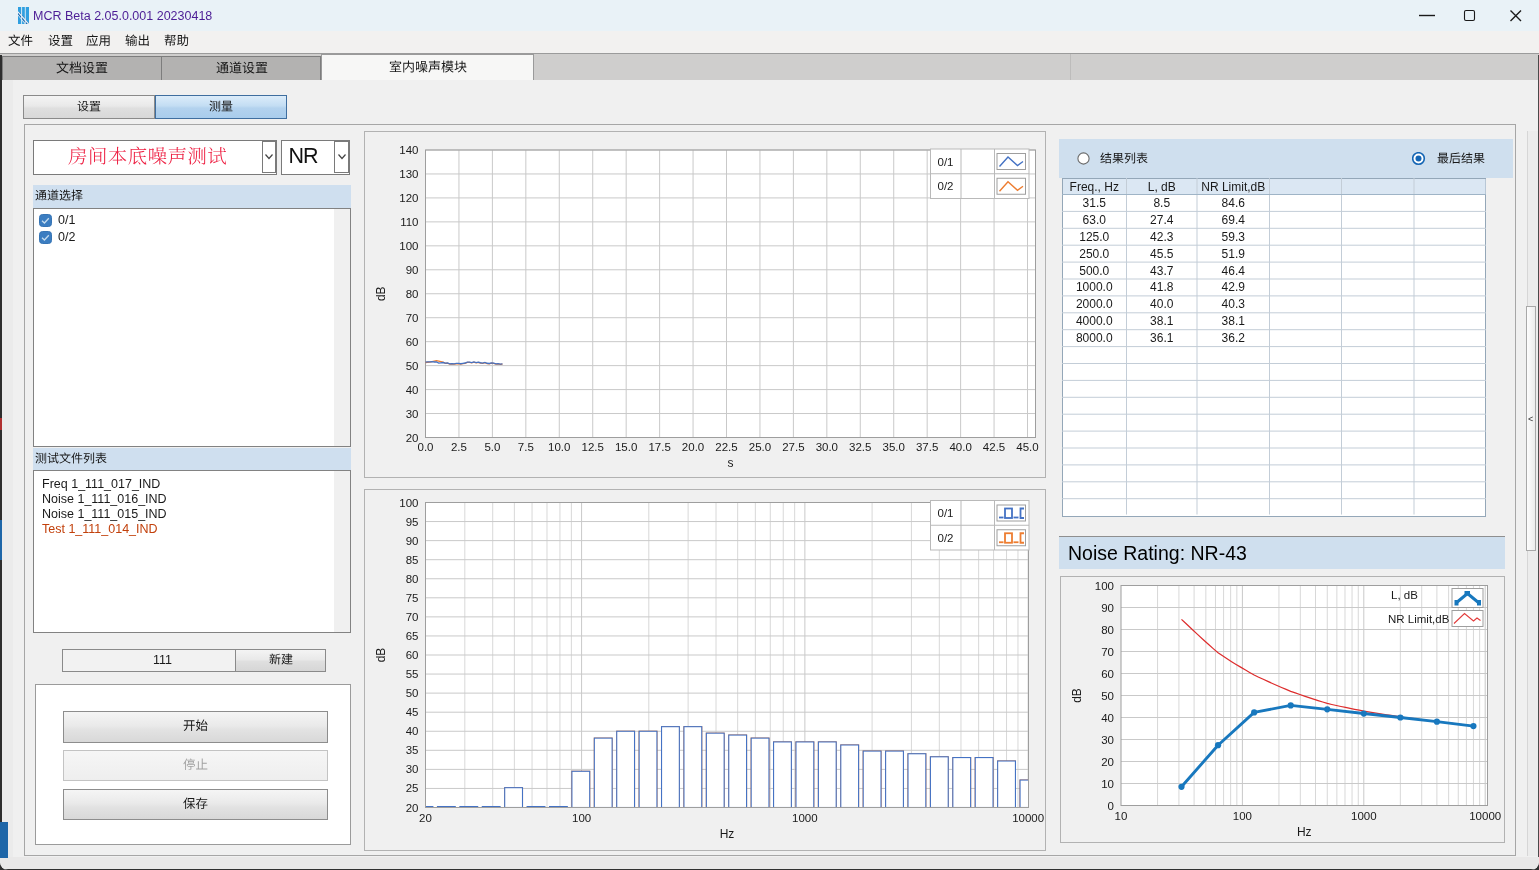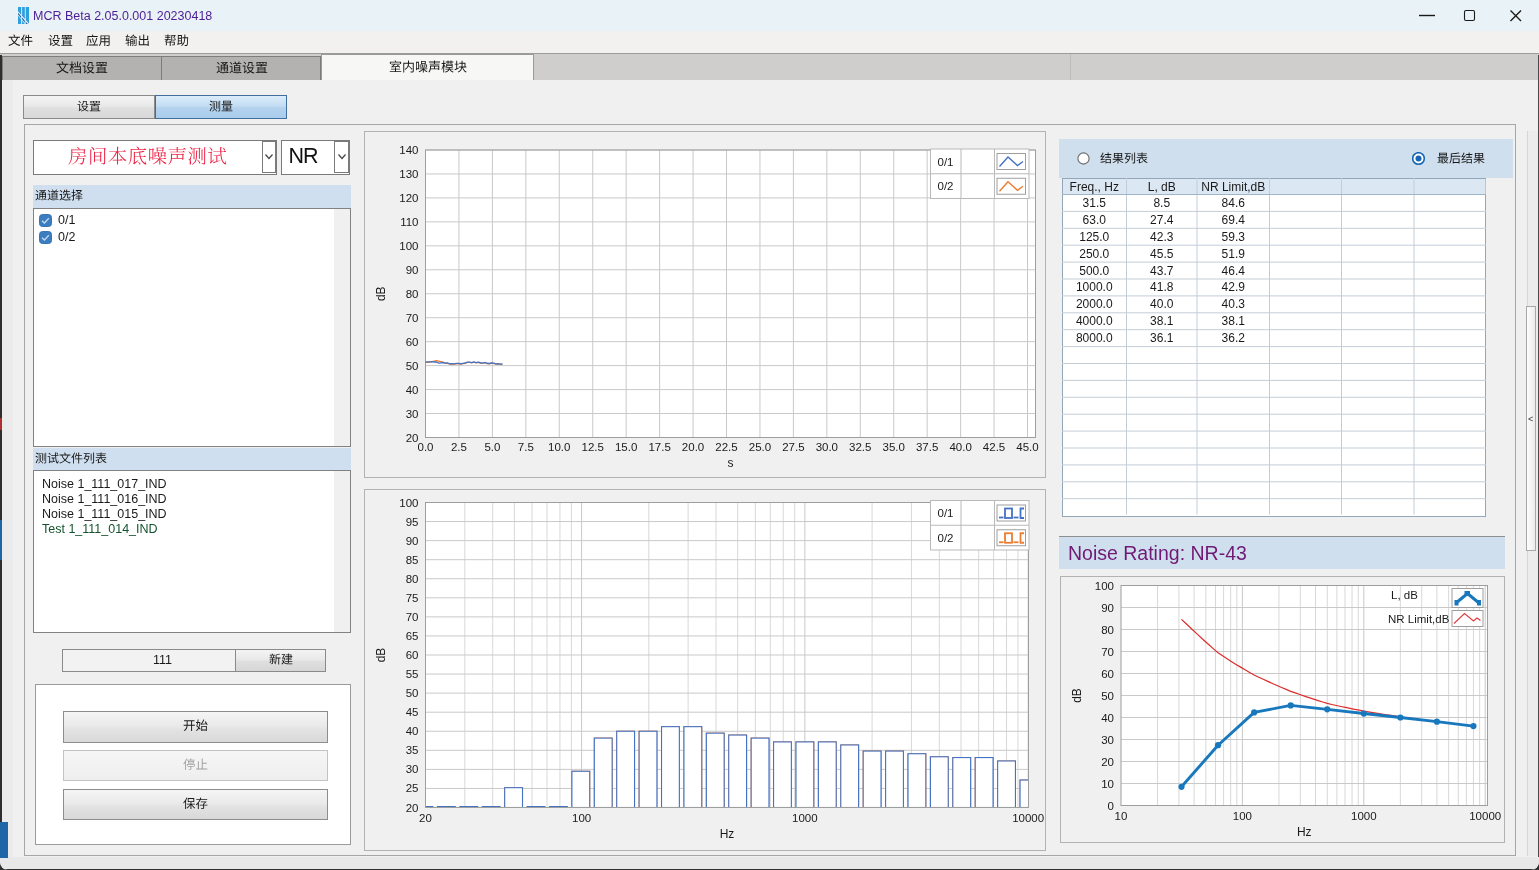--- a/index.html
+++ b/index.html
@@ -94,24 +94,24 @@
       <rect x="0.5" y="0.5" width="12" height="12" rx="3" fill="#3b7dc1" stroke="#3674b4"></rect>
       <path d="M3 6.8 L5.4 9 L9.8 4.3" fill="none" stroke="#c5dcee" stroke-width="1.3"></path>
     </svg>
     <div class="abs" style="left:58px;top:230px;font-size:12.5px;color:#1a1a1a">0/2</div>
     <div class="abs" style="left:33px;top:447.5px;width:318px;height:22.5px;background:#cfdfef"></div>
     <svg style="position:absolute;left:35px;top:451.54px;overflow:visible" width="72" height="13.92">
       <path transform="translate(0,10.56)" fill="#1a1a1a" d="M5.832 -1.104C6.444 -0.504 7.152 0.336 7.488 0.876L8.076 0.468C7.728 -0.048 7.008 -0.864 6.396 -1.452ZM3.744 -9.384V-1.848H4.452V-8.688H7.056V-1.8840000000000001H7.788V-9.384ZM10.404 -9.924V-0.084C10.404 0.096 10.332 0.156 10.164 0.156C9.996 0.168 9.432 0.168 8.796 0.156C8.904 0.372 9.024000000000001 0.72 9.06 0.912C9.9 0.924 10.416 0.9 10.728 0.768C11.028 0.636 11.148 0.40800000000000003 11.148 -0.084V-9.924ZM8.76 -9.0V-1.812H9.48V-9.0ZM5.352 -7.836V-3.588C5.352 -2.136 5.112 -0.636 3.108 0.384C3.24 0.492 3.468 0.792 3.552 0.936C5.712 -0.156 6.048 -1.968 6.048 -3.576V-7.836ZM0.972 -9.312C1.6440000000000001 -8.94 2.508 -8.364 2.916 -7.98L3.468 -8.712C3.036 -9.072000000000001 2.16 -9.6 1.512 -9.948ZM0.456 -6.072C1.116 -5.7 1.992 -5.16 2.424 -4.8L2.964 -5.5200000000000005C2.508 -5.868 1.62 -6.384 0.972 -6.72ZM0.6960000000000001 0.324 1.512 0.804C2.016 -0.3 2.616 -1.776 3.048 -3.036L2.328 -3.504C1.848 -2.16 1.176 -0.6 0.6960000000000001 0.324Z M13.44 -9.3C14.052 -8.772 14.82 -8.004 15.18 -7.5120000000000005L15.804 -8.136000000000001C15.443999999999999 -8.616 14.664 -9.336 14.04 -9.852ZM21.323999999999998 -9.552C21.828 -9.024000000000001 22.380000000000003 -8.292 22.62 -7.812L23.28 -8.256C23.016 -8.724 22.451999999999998 -9.42 21.948 -9.936ZM12.6 -6.312V-5.448H14.268V-1.1280000000000001C14.268 -0.612 13.908 -0.264 13.692 -0.132C13.848 0.048 14.064 0.432 14.148 0.648C14.328 0.432 14.652000000000001 0.216 16.704 -1.164C16.62 -1.344 16.512 -1.692 16.451999999999998 -1.932L15.120000000000001 -1.068V-6.312ZM20.052 -10.02 20.124000000000002 -7.5840000000000005H16.152V-6.72H20.16C20.375999999999998 -2.196 20.939999999999998 0.888 22.428 0.924C22.884 0.924 23.364 0.42 23.604 -1.608C23.436 -1.68 23.052 -1.92 22.884 -2.1C22.811999999999998 -0.924 22.668 -0.252 22.451999999999998 -0.252C21.708 -0.28800000000000003 21.240000000000002 -3.012 21.048000000000002 -6.72H23.508000000000003V-7.5840000000000005H21.012C20.988 -8.364 20.964 -9.18 20.964 -10.02ZM16.32 -0.732 16.572 0.12C17.58 -0.18 18.887999999999998 -0.5640000000000001 20.148 -0.936L20.028 -1.74L18.624000000000002 -1.344V-4.128H19.752V-4.968H16.536V-4.128H17.796V-1.116Z M29.076 -9.876C29.436 -9.288 29.82 -8.484 29.964 -7.992L30.96 -8.316C30.792 -8.808 30.372 -9.588000000000001 30.012 -10.164ZM24.6 -7.968V-7.08H26.472C27.18 -5.256 28.128 -3.684 29.364 -2.4C28.044 -1.296 26.424 -0.48 24.432 0.084C24.612 0.3 24.9 0.72 24.996 0.936C27.0 0.28800000000000003 28.668 -0.5760000000000001 30.024 -1.752C31.38 -0.552 33.012 0.336 34.980000000000004 0.876C35.136 0.624 35.4 0.24 35.604 0.048C33.684 -0.432 32.052 -1.284 30.72 -2.412C31.932000000000002 -3.648 32.856 -5.184 33.552 -7.08H35.448V-7.968ZM30.048000000000002 -3.036C28.92 -4.176 28.032 -5.5440000000000005 27.408 -7.08H32.532C31.932000000000002 -5.46 31.104 -4.128 30.048000000000002 -3.036Z M39.804 -4.0920000000000005V-3.216H43.248V0.96H44.147999999999996V-3.216H47.436V-4.0920000000000005H44.147999999999996V-6.744H46.908V-7.62H44.147999999999996V-9.936H43.248V-7.62H41.64C41.796 -8.16 41.928 -8.736 42.048 -9.3L41.184 -9.48C40.908 -7.908 40.403999999999996 -6.36 39.708 -5.364C39.924 -5.256 40.308 -5.04 40.476 -4.908C40.8 -5.412 41.1 -6.048 41.352000000000004 -6.744H43.248V-4.0920000000000005ZM39.216 -10.032C38.568 -8.22 37.512 -6.42 36.384 -5.244C36.54 -5.04 36.804 -4.572 36.9 -4.356C37.284 -4.764 37.644 -5.244 38.004 -5.76V0.936H38.868V-7.164000000000001C39.324 -8.004 39.732 -8.892 40.068 -9.78Z M55.704 -8.688V-1.968H56.592V-8.688ZM58.176 -10.02V-0.20400000000000001C58.176 -0.012 58.104 0.048 57.912 0.048C57.72 0.06 57.096000000000004 0.06 56.436 0.036000000000000004C56.556 0.28800000000000003 56.7 0.672 56.736000000000004 0.912C57.66 0.912 58.236000000000004 0.888 58.584 0.756C58.944 0.612 59.088 0.34800000000000003 59.088 -0.216V-10.02ZM50.172 -3.624C50.784 -3.204 51.528 -2.616 51.996 -2.172C51.18 -1.02 50.136 -0.20400000000000001 48.948 0.264C49.14 0.444 49.38 0.792 49.488 1.02C52.032 -0.12 53.892 -2.46 54.492 -6.6240000000000006L53.94 -6.792L53.784 -6.756H51.084C51.276 -7.332 51.444 -7.944 51.588 -8.568H54.852000000000004V-9.432H48.732V-8.568H50.688C50.268 -6.732 49.596000000000004 -5.0280000000000005 48.636 -3.912C48.84 -3.7800000000000002 49.188 -3.48 49.332 -3.3120000000000003C49.896 -4.0200000000000005 50.376 -4.908 50.784 -5.928H53.508C53.28 -4.8 52.932 -3.8040000000000003 52.476 -2.964C52.008 -3.372 51.276 -3.912 50.688 -4.284Z M63.024 0.9480000000000001C63.3 0.768 63.744 0.612 67.092 -0.456C67.044 -0.648 66.972 -0.996 66.94800000000001 -1.248L64.02 -0.372V-3.012C64.74 -3.504 65.388 -4.0440000000000005 65.904 -4.62C66.84 -2.1 68.52 -0.276 71.004 0.552C71.136 0.312 71.4 -0.036000000000000004 71.604 -0.228C70.416 -0.5760000000000001 69.396 -1.164 68.568 -1.944C69.324 -2.412 70.2 -3.036 70.896 -3.624L70.152 -4.152C69.624 -3.636 68.784 -2.988 68.064 -2.484C67.536 -3.108 67.104 -3.8280000000000003 66.792 -4.62H71.208V-5.4H66.432V-6.468H70.29599999999999V-7.212H66.432V-8.232H70.824V-9.012H66.432V-10.08H65.52V-9.012H61.26V-8.232H65.52V-7.212H61.872V-6.468H65.52V-5.4H60.78V-4.62H64.764C63.624 -3.6 61.92 -2.676 60.432 -2.196C60.624 -2.016 60.888 -1.68 61.032 -1.464C61.704 -1.704 62.412 -2.04 63.096000000000004 -2.436V-0.66C63.096000000000004 -0.18 62.832 0.024 62.628 0.132C62.772 0.324 62.964 0.732 63.024 0.9480000000000001Z"></path>
     </svg>
     <div class="abs" style="left:33px;top:470px;width:318px;height:163px;background:#fff;border:1px solid #828282"></div>
     <div class="abs" style="left:334px;top:471px;width:16px;height:161px;background:#f0f0f0"></div>
-    <div class="abs" style="left:42px;top:477px;font-size:12.5px;color:#1a1a1a">Noise 1_111_017_IND</div>
+    <div class="abs" style="left:42px;top:477px;font-size:12.5px;color:#1a1a1a">Freq 1_111_017_IND</div>
     <div class="abs" style="left:42px;top:492px;font-size:12.5px;color:#1a1a1a">Noise 1_111_016_IND</div>
     <div class="abs" style="left:42px;top:507px;font-size:12.5px;color:#1a1a1a">Noise 1_111_015_IND</div>
-    <div class="abs" style="left:42px;top:522px;font-size:12.5px;color:#14532d">Test 1_111_014_IND</div>
+    <div class="abs" style="left:42px;top:522px;font-size:12.5px;color:#c2410c">Test 1_111_014_IND</div>
     <div class="abs" style="left:61.5px;top:648.5px;width:202px;height:23px;background:#f2f2f2;border:1px solid #8a8a8a;font-size:12.5px;color:#1a1a1a;text-align:center;line-height:21px">111</div>
     <div class="abs" style="left:234.5px;top:648.5px;width:91.5px;height:23px;background:linear-gradient(#f4f4f4,#e9e9e9 45%,#dfdfdf 55%,#d6d6d6);border:1px solid #8a8a8a"></div>
     <svg style="position:absolute;left:268.5px;top:653.04px;overflow:visible" width="24" height="13.92">
       <path transform="translate(0,10.56)" fill="#1a1a1a" d="M4.32 -2.556C4.68 -1.956 5.112 -1.1400000000000001 5.304 -0.612L5.94 -0.996C5.76 -1.5 5.328 -2.2800000000000002 4.932 -2.88ZM1.62 -2.82C1.3800000000000001 -2.088 0.984 -1.344 0.492 -0.8160000000000001C0.672 -0.708 0.984 -0.48 1.1280000000000001 -0.36C1.596 -0.924 2.076 -1.8 2.352 -2.64ZM6.636 -8.928V-4.8C6.636 -3.204 6.54 -1.1400000000000001 5.5200000000000005 0.3C5.712 0.40800000000000003 6.072 0.684 6.216 0.852C7.32 -0.708 7.476 -3.072 7.476 -4.8V-5.184H9.3V0.9H10.176V-5.184H11.496V-6.024H7.476V-8.328C8.748 -8.52 10.116 -8.832 11.124 -9.204L10.392 -9.864C9.528 -9.504 7.98 -9.144 6.636 -8.928ZM2.568 -9.924C2.7600000000000002 -9.588000000000001 2.952 -9.18 3.096 -8.82H0.732V-8.064H6.0360000000000005V-8.82H4.032C3.876 -9.216000000000001 3.612 -9.732 3.384 -10.128ZM4.524 -8.004C4.38 -7.452 4.104 -6.636 3.876 -6.0840000000000005H0.552V-5.316H3.012V-4.0680000000000005H0.6V-3.2760000000000002H3.012V-0.216C3.012 -0.096 2.988 -0.06 2.868 -0.06C2.736 -0.048 2.364 -0.048 1.944 -0.06C2.064 0.156 2.184 0.492 2.208 0.708C2.7960000000000003 0.708 3.204 0.6960000000000001 3.48 0.5640000000000001C3.7560000000000002 0.432 3.84 0.216 3.84 -0.20400000000000001V-3.2760000000000002H6.0840000000000005V-4.0680000000000005H3.84V-5.316H6.228V-6.0840000000000005H4.692C4.92 -6.588 5.148 -7.236 5.364 -7.824ZM1.512 -7.812C1.752 -7.272 1.932 -6.5520000000000005 1.98 -6.0840000000000005L2.7600000000000002 -6.3C2.7 -6.756 2.496 -7.464 2.244 -7.98Z M16.728 -9.06V-8.34H18.972V-7.44H15.96V-6.732H18.972V-5.796H16.644V-5.064H18.972V-4.14H16.548000000000002V-3.456H18.972V-2.508H16.044V-1.788H18.972V-0.588H19.823999999999998V-1.788H23.244V-2.508H19.823999999999998V-3.456H22.788V-4.14H19.823999999999998V-5.064H22.512V-6.732H23.34V-7.44H22.512V-9.06H19.823999999999998V-10.08H18.972V-9.06ZM19.823999999999998 -6.732H21.708V-5.796H19.823999999999998ZM19.823999999999998 -7.44V-8.34H21.708V-7.44ZM13.164 -4.716C13.164 -4.848 13.44 -5.0040000000000004 13.620000000000001 -5.1000000000000005H15.096C14.952 -4.032 14.712 -3.108 14.4 -2.316C14.076 -2.7960000000000003 13.812 -3.396 13.608 -4.116L12.936 -3.864C13.224 -2.892 13.584 -2.124 14.028 -1.512C13.608 -0.72 13.068 -0.096 12.444 0.36C12.636 0.48 12.972 0.792 13.104 0.96C13.68 0.516 14.196 -0.084 14.616 -0.84C15.876 0.36 17.628 0.66 19.836 0.66H23.195999999999998C23.244 0.42 23.412 0.024 23.544 -0.168C22.932000000000002 -0.156 20.328 -0.156 19.848 -0.156C17.82 -0.156 16.164 -0.42 14.988 -1.584C15.48 -2.7 15.828 -4.104 16.008 -5.796L15.504 -5.916L15.336 -5.904H14.304C14.904 -6.804 15.516 -7.932 16.056 -9.096L15.48 -9.468L15.192 -9.336H12.768V-8.532H14.844C14.364 -7.464 13.764 -6.48 13.548 -6.18C13.308 -5.796 13.008 -5.496 12.792 -5.448C12.912 -5.268 13.092 -4.896 13.164 -4.716Z"></path>
     </svg>
     <div class="abs" style="left:35px;top:684px;width:316px;height:161px;background:#fff;border:1px solid #9b9b9b"></div>
     <div class="abs" style="left:62.5px;top:711px;width:265px;height:31.5px;background:linear-gradient(#f5f5f5,#eaeaea 45%,#e2e2e2 60%,#d8d8d8);border:1px solid #8d8d8d"></div>
     <svg style="position:absolute;left:182.5px;top:719.25px;overflow:visible" width="25" height="14.5">
       <path transform="translate(0,11)" fill="#1a1a1a" d="M8.1125 -8.7875V-5.2250000000000005H4.6125V-5.7625V-8.7875ZM0.65 -5.2250000000000005V-4.325H3.6C3.4250000000000003 -2.6125000000000003 2.7875 -0.9375 0.675 0.35000000000000003C0.925 0.5125000000000001 1.2625000000000002 0.8250000000000001 1.425 1.05C3.7375000000000003 -0.41250000000000003 4.3875 -2.3625000000000003 4.5625 -4.325H8.1125V1.0125H9.075000000000001V-4.325H11.8625V-5.2250000000000005H9.075000000000001V-8.7875H11.475000000000001V-9.6875H1.1125V-8.7875H3.6625V-5.7625L3.6500000000000004 -5.2250000000000005Z M18.275 -4.0875V1.0H19.1375V0.45H22.9125V0.9750000000000001H23.8125V-4.0875ZM19.1375 -0.3875V-3.2375000000000003H22.9125V-0.3875ZM17.8625 -5.0875C18.225 -5.237500000000001 18.7625 -5.2875000000000005 23.4125 -5.65C23.575000000000003 -5.325 23.7125 -5.025 23.8125 -4.7625L24.6125 -5.175000000000001C24.225 -6.1375 23.35 -7.6000000000000005 22.5 -8.6875L21.75 -8.325000000000001C22.175 -7.775 22.6 -7.112500000000001 22.975 -6.4625L18.9875 -6.2125C19.8125 -7.3375 20.637500000000003 -8.7875 21.3125 -10.2375L20.3375 -10.512500000000001C19.7125 -8.925 18.6875 -7.25 18.35 -6.800000000000001C18.0375 -6.3500000000000005 17.7875 -6.050000000000001 17.55 -6.0C17.6625 -5.75 17.8125 -5.2875000000000005 17.8625 -5.0875ZM15.025 -7.0625H16.45C16.3 -5.4625 16.0125 -4.1125 15.5875 -3.0125C15.1625 -3.35 14.725 -3.6875 14.3 -3.9875000000000003C14.5375 -4.875 14.8 -5.9625 15.025 -7.0625ZM13.3125 -3.6500000000000004C13.9375 -3.225 14.6 -2.7 15.2125 -2.1750000000000003C14.6375 -1.05 13.9 -0.25 13.0 0.23750000000000002C13.2 0.41250000000000003 13.45 0.75 13.575 0.9750000000000001C14.525 0.3875 15.2875 -0.42500000000000004 15.8875 -1.55C16.3625 -1.0875000000000001 16.775 -0.65 17.05 -0.2625L17.625 -1.0250000000000001C17.3125 -1.4375 16.8375 -1.925 16.2875 -2.4125C16.8625 -3.8125 17.2125 -5.6000000000000005 17.3625 -7.875L16.8125 -7.9625L16.6625 -7.9375H15.2C15.3625 -8.7875 15.5 -9.625 15.6 -10.387500000000001L14.725 -10.450000000000001C14.6375 -9.675 14.5125 -8.8125 14.35 -7.9375H13.0375V-7.0625H14.175C13.9125 -5.775 13.6 -4.5375000000000005 13.3125 -3.6500000000000004Z"></path>
     </svg>
@@ -424,21 +424,21 @@
       <text x="171.25" y="130.3" font-size="12" fill="#1a1a1a" text-anchor="middle">40.3</text>
       <text x="32.25" y="147.2" font-size="12" fill="#1a1a1a" text-anchor="middle">4000.0</text>
       <text x="99.75" y="147.2" font-size="12" fill="#1a1a1a" text-anchor="middle">38.1</text>
       <text x="171.25" y="147.2" font-size="12" fill="#1a1a1a" text-anchor="middle">38.1</text>
       <text x="32.25" y="164.1" font-size="12" fill="#1a1a1a" text-anchor="middle">8000.0</text>
       <text x="99.75" y="164.1" font-size="12" fill="#1a1a1a" text-anchor="middle">36.1</text>
       <text x="171.25" y="164.1" font-size="12" fill="#1a1a1a" text-anchor="middle">36.2</text>
     </svg>
     <div class="abs" style="left:1059px;top:535.5px;width:446px;height:1.2px;background:#8f8f8f"></div>
     <div class="abs" style="left:1059px;top:536.7px;width:446px;height:32.3px;background:#cfdfee"></div>
-    <div class="abs" style="left:1068px;top:541.5px;font-size:19.5px;color:#701a75">Noise Rating: NR-43</div>
+    <div class="abs" style="left:1068px;top:541.5px;font-size:19.5px;color:#000000">Noise Rating: NR-43</div>
     <div class="abs" style="left:1060px;top:575.5px;width:444.5px;height:267.5px;background:#f0f0f0;border:1px solid #b2b2b2"></div>
     <svg class="abs" style="left:1061px;top:576.5px" width="442.5" height="265.5" viewBox="0 0 442.5 265.5">
       <rect x="60" y="8.5" width="366.5" height="220.0" fill="#fff"></rect>
       <line x1="96.55" y1="8.5" x2="96.55" y2="228.5" stroke="#d8d8d8" stroke-width="1"></line>
       <line x1="117.92" y1="8.5" x2="117.92" y2="228.5" stroke="#d8d8d8" stroke-width="1"></line>
       <line x1="133.09" y1="8.5" x2="133.09" y2="228.5" stroke="#d8d8d8" stroke-width="1"></line>
       <line x1="144.85" y1="8.5" x2="144.85" y2="228.5" stroke="#d8d8d8" stroke-width="1"></line>
       <line x1="154.47" y1="8.5" x2="154.47" y2="228.5" stroke="#d8d8d8" stroke-width="1"></line>
       <line x1="162.59" y1="8.5" x2="162.59" y2="228.5" stroke="#d8d8d8" stroke-width="1"></line>
       <line x1="169.64" y1="8.5" x2="169.64" y2="228.5" stroke="#d8d8d8" stroke-width="1"></line>

